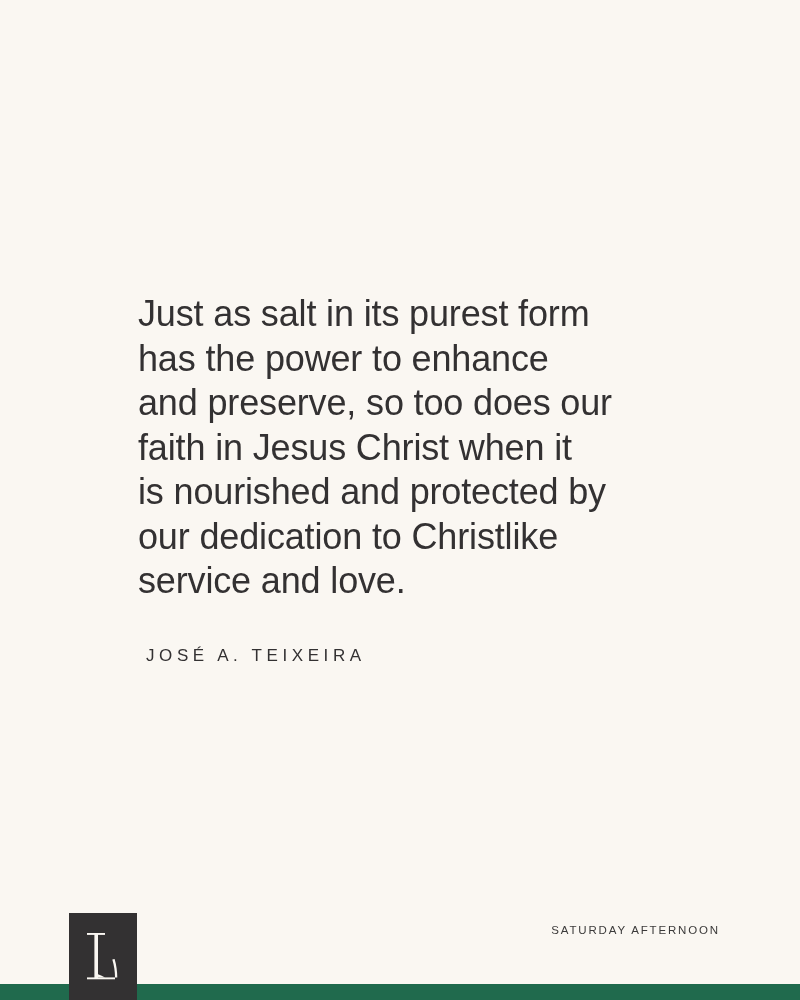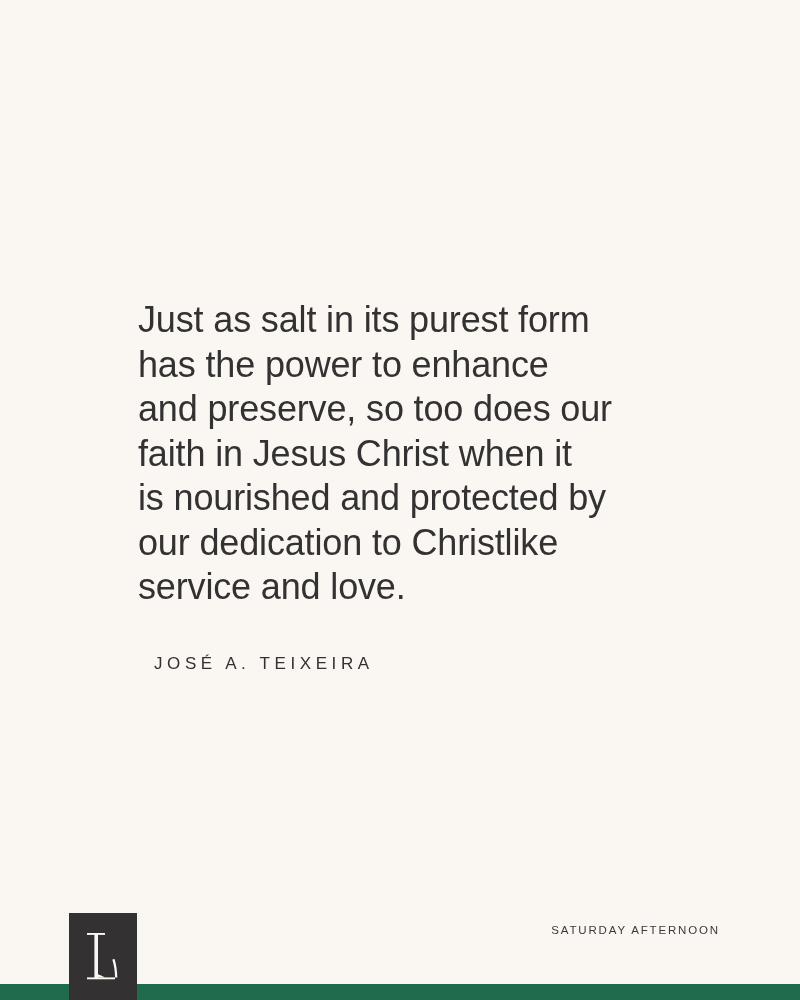--- a/index.html
+++ b/index.html
@@ -22,40 +22,39 @@
     overflow: hidden;
     background: #faf7f2;           
   }
 
   
   .quote-body {
     position: absolute;
     left: 138px;
     top: 292px;
     width: 540px;
-    margin-top: 6px;
   }
 
   .quote-text {
     margin: 0;
     font-family: "Liberation Sans", sans-serif;
     font-size: 36px;
     line-height: 44.5px;
     font-weight: 400;
     letter-spacing: -0.15px;
     color: #333132;
     white-space: pre-line;         
   }
 
   
   .attribution {
     position: absolute;
     left: 138px;
     top: 638px;
-    margin: 16px;
+    margin: 8px;
     font-family: "Liberation Sans", sans-serif;
     font-size: 17px;
     font-weight: 400;
     letter-spacing: 4.6px;
     text-transform: uppercase;
     color: #333132;
     white-space: nowrap;
   }
 
   

